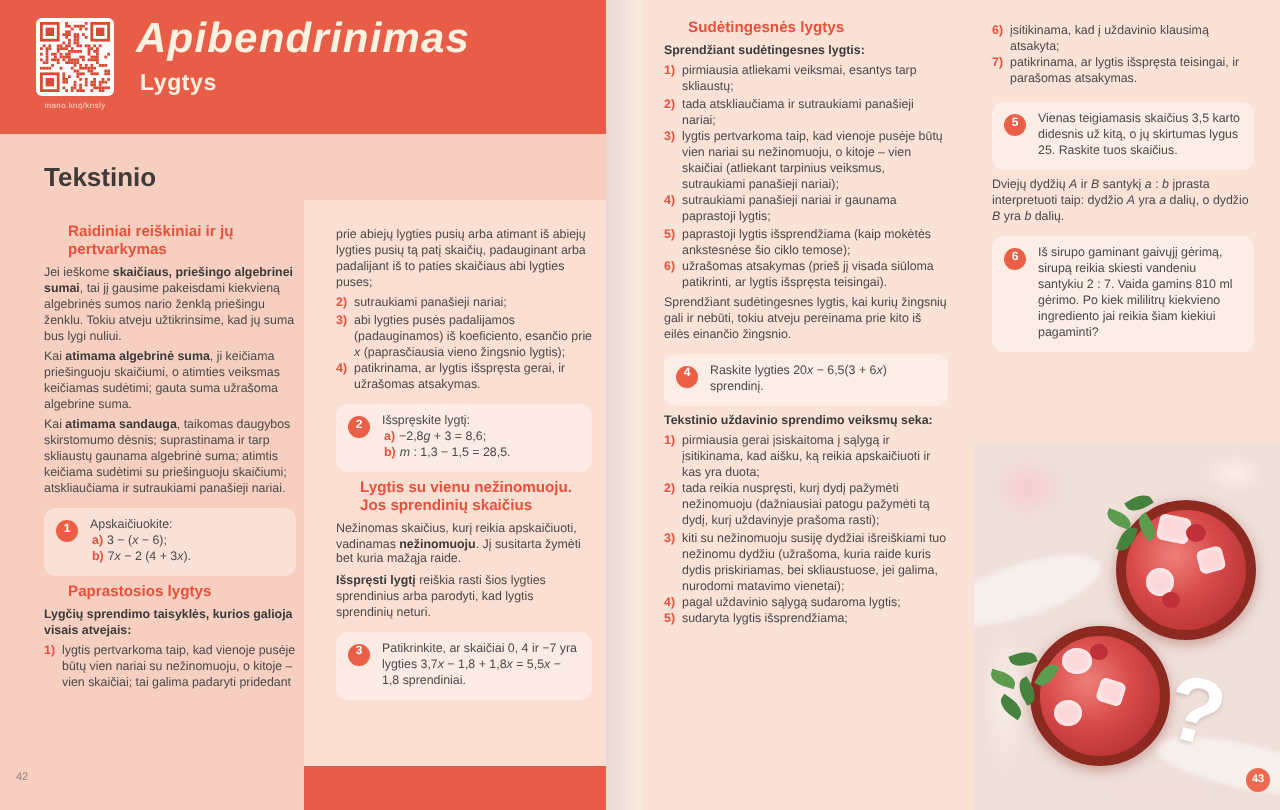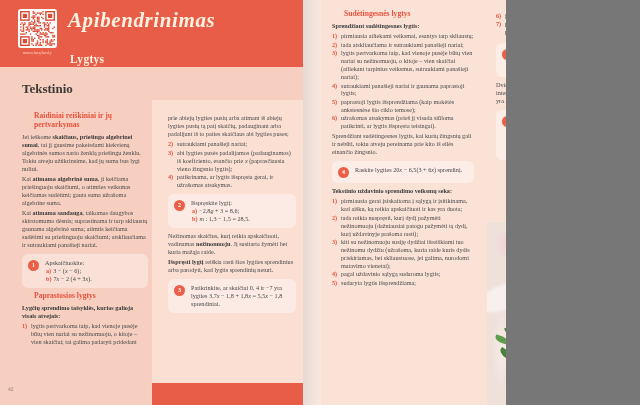--- a/index.html
+++ b/index.html
@@ -1,34 +1,34 @@
 <!DOCTYPE html>
 <html><head>
 <meta charset="utf-8">
 <style>
   html,body{margin:0;padding:0;background:#777;}
-  #screen{position:relative;width:506px;height:405px;overflow:hidden;
-    font-family:Liberation Serif, serif;background:#f6cfc1;
+  #screen{position:relative;width:640px;height:405px;overflow:hidden;
+    font-family:Liberation Sans, sans-serif;background:#f6cfc1;
     -webkit-font-smoothing:antialiased;}
   
   #left-page{position:absolute;left:0;top:0;width:303px;height:405px;background:#f6cfc1;}
   #right-page{position:absolute;left:321px;top:0;width:319px;height:405px;background:#fbe2d7;}
   #gutter{position:absolute;left:303px;top:0;width:18px;height:405px;
     background:linear-gradient(90deg,#e6d8d2 0%,#efe2db 45%,#f9e8df 100%);}
   
   #header{position:absolute;left:0;top:0;width:303px;height:67px;background:#e85d48;}
   #qr-box{position:absolute;left:18px;top:9px;width:39px;height:39px;background:#fff;
     border-radius:3px;padding:2px;box-sizing:border-box;}
   #qr-box svg{display:block;width:100%;height:100%;}
   #qr-caption{position:absolute;left:14px;top:50px;width:47px;text-align:center;
     font-size:4px;color:#ffd9cc;letter-spacing:.2px;}
   #main-title{position:absolute;left:68px;top:8px;font-size:21px;font-weight:700;
     font-style:italic;color:#fdf1df;letter-spacing:.6px;}
   #sub-title{position:absolute;left:70px;top:36px;font-size:11.5px;font-weight:700;
-    color:#fdf1df;letter-spacing:.3px;margin-top:17px;}
+    color:#fdf1df;letter-spacing:.3px;}
   #konspektas{position:absolute;left:22px;top:81px;font-size:13px;font-weight:700;color:#3f3a38;}
   
   #mid-panel{position:absolute;left:152px;top:100px;width:151px;height:283px;background:#fbdfd3;}
   #footer-band{position:absolute;left:152px;top:383px;width:169px;height:22px;background:#e85d48;}
   
   .col{position:absolute;font-size:6.2px;line-height:1.28;color:#4a4a4a;}
   .col h3{font-size:7.6px;line-height:1.18;font-weight:700;color:#e8513b;margin:0 0 3px;padding-left:12px;}
   .col p{margin:0 0 2.5px;}
   .col p.lead, .lead{font-weight:700;color:#3a3a3a;}
   .li{position:relative;padding-left:9px;margin:0 0 .5px;}
@@ -314,20 +314,21 @@
 
       <div class="task">
         <div class="tnum">2</div>
         <div class="tbody">
           <div>Išspręskite lygtį:</div>
           <div class="sub"><span class="lab">a)</span><span>−2,8<i>g</i> + 3 = 8,6;</span></div>
           <div class="sub"><span class="lab">b)</span><span><i>m</i> : 1,3 − 1,5 = 28,5.</span></div>
         </div>
       </div>
 
+      <h3 class="mt">Lygtis su vienu nežinomuoju. Jos sprendinių skaičius</h3>
       <p>Nežinomas skaičius, kurį reikia apskaičiuoti, vadinamas <b>nežinomuoju</b>. Jį susitarta žymėti bet kuria mažąja raide.</p>
       <p><b>Išspręsti lygtį</b> reiškia rasti šios lygties sprendinius arba parodyti, kad lygtis sprendinių neturi.</p>
 
       <div class="task">
         <div class="tnum">3</div>
         <div class="tbody">
           <div>Patikrinkite, ar skaičiai 0, 4 ir −7 yra lygties 3,7<i>x</i> − 1,8 + 1,8<i>x</i> = 5,5<i>x</i> − 1,8 sprendiniai.</div>
         </div>
       </div>
     </div>

